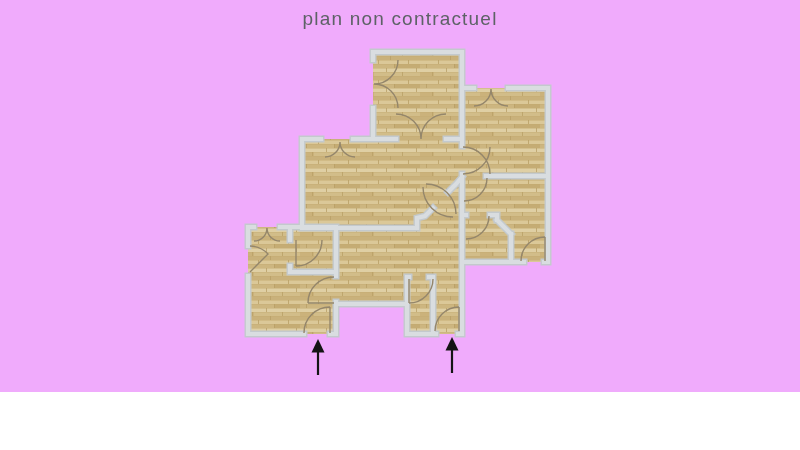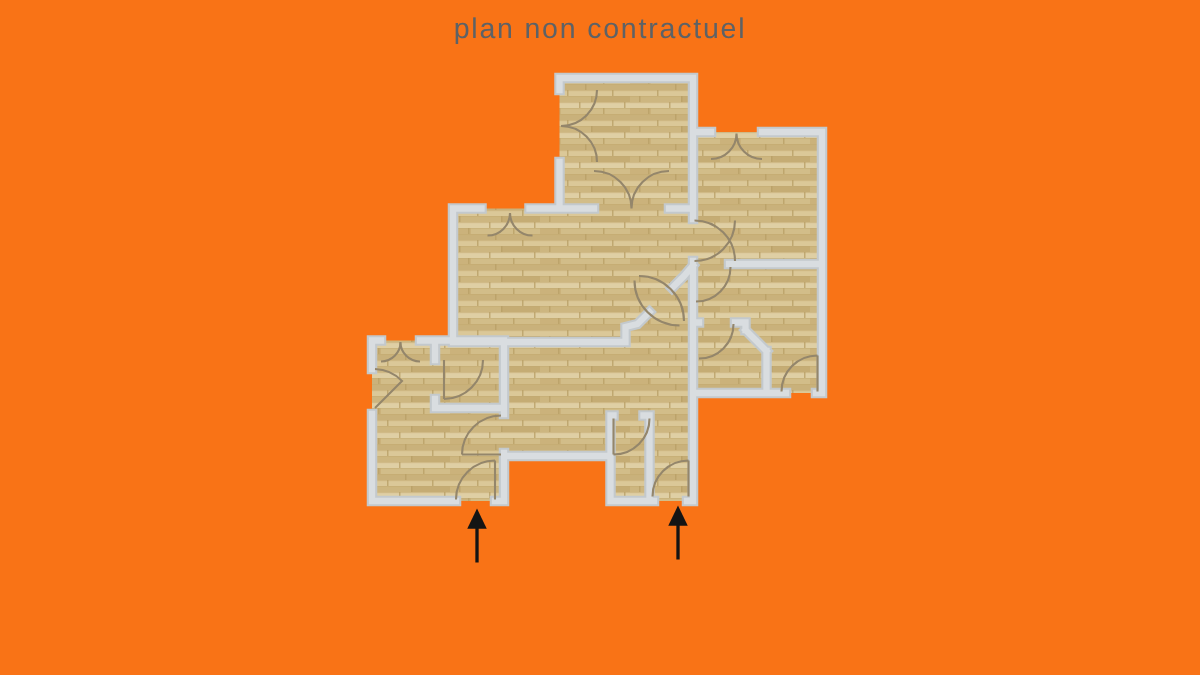--- a/index.html
+++ b/index.html
@@ -1,17 +1,17 @@
 <!DOCTYPE html>
 <html><head>
 <meta charset="utf-8">
 <style>
   html,body{margin:0;padding:0;background:#ffffff;width:800px;height:450px;overflow:hidden;
             font-family:"Liberation Sans", sans-serif;}
-  #stage{position:relative;width:800px;height:450px;background:#f97316;}
+  #stage{position:relative;width:800px;height:392px;background:#f0abfc;}
   svg{display:block}
 </style>
 </head>
 <body>
 
 <div id="stage">
 <svg width="800" height="450" viewBox="0 0 800 450">
   <defs>
 
     <pattern id="wood" width="60" height="20" patternUnits="userSpaceOnUse">

